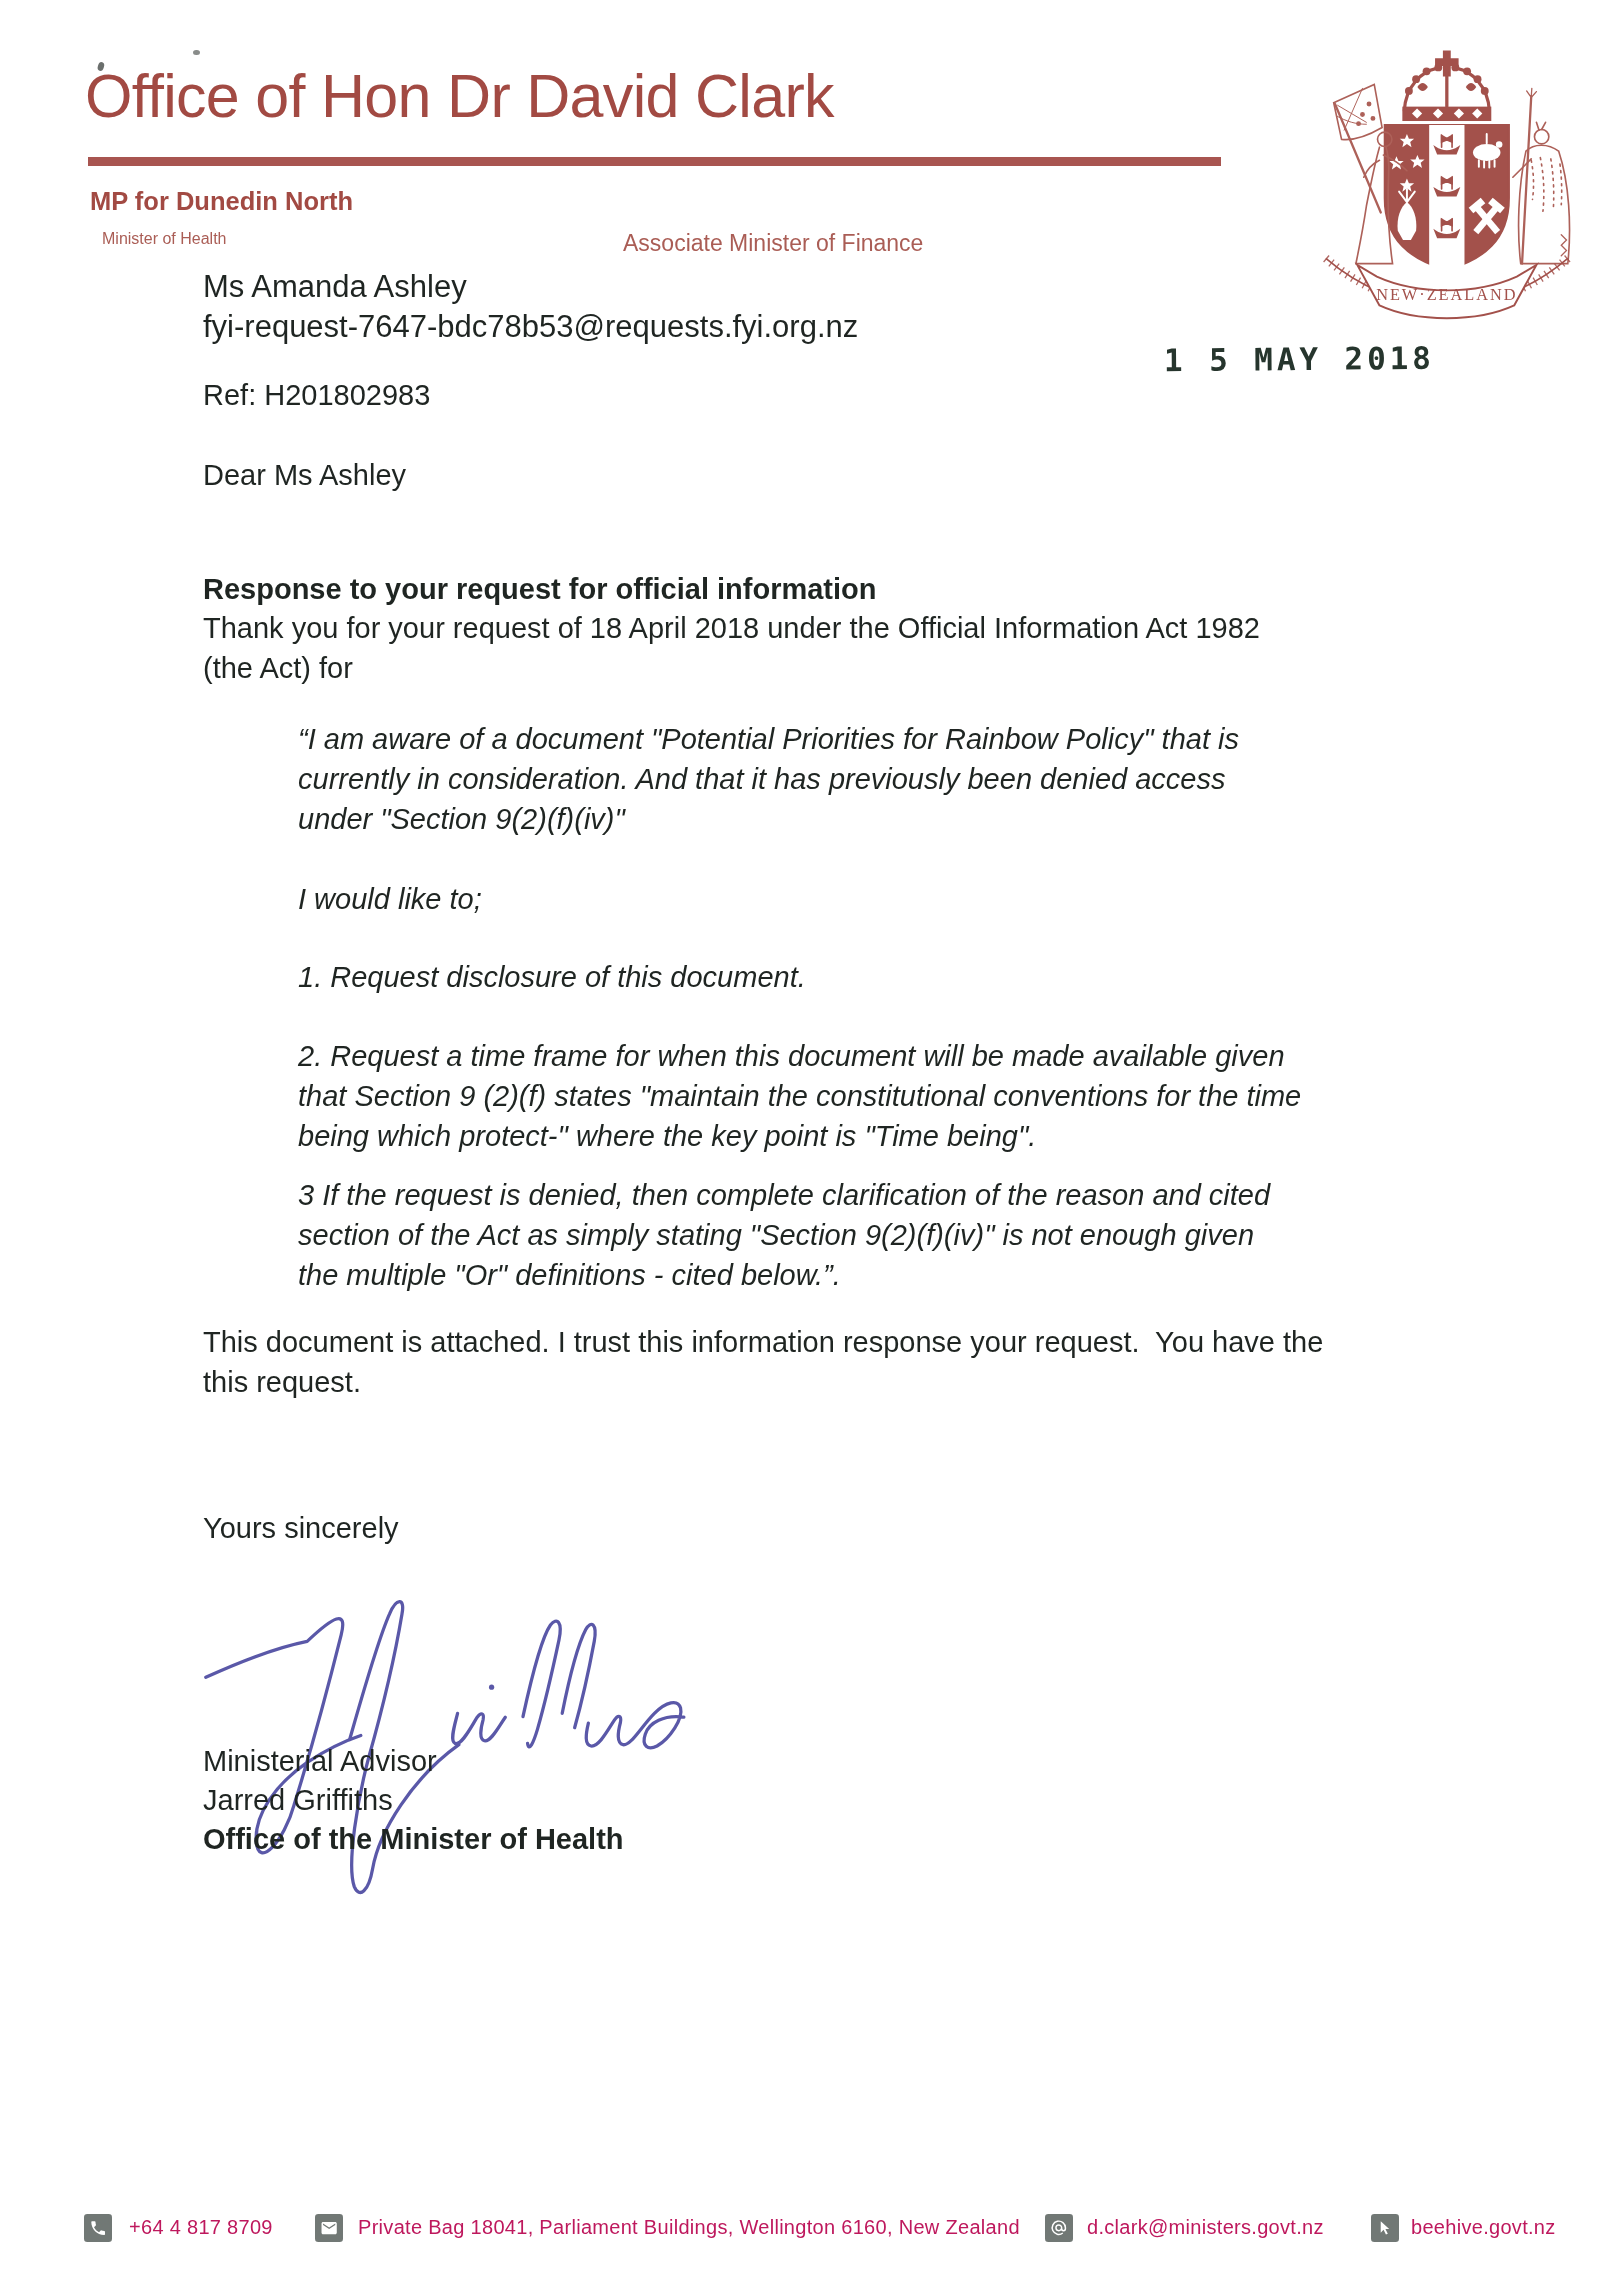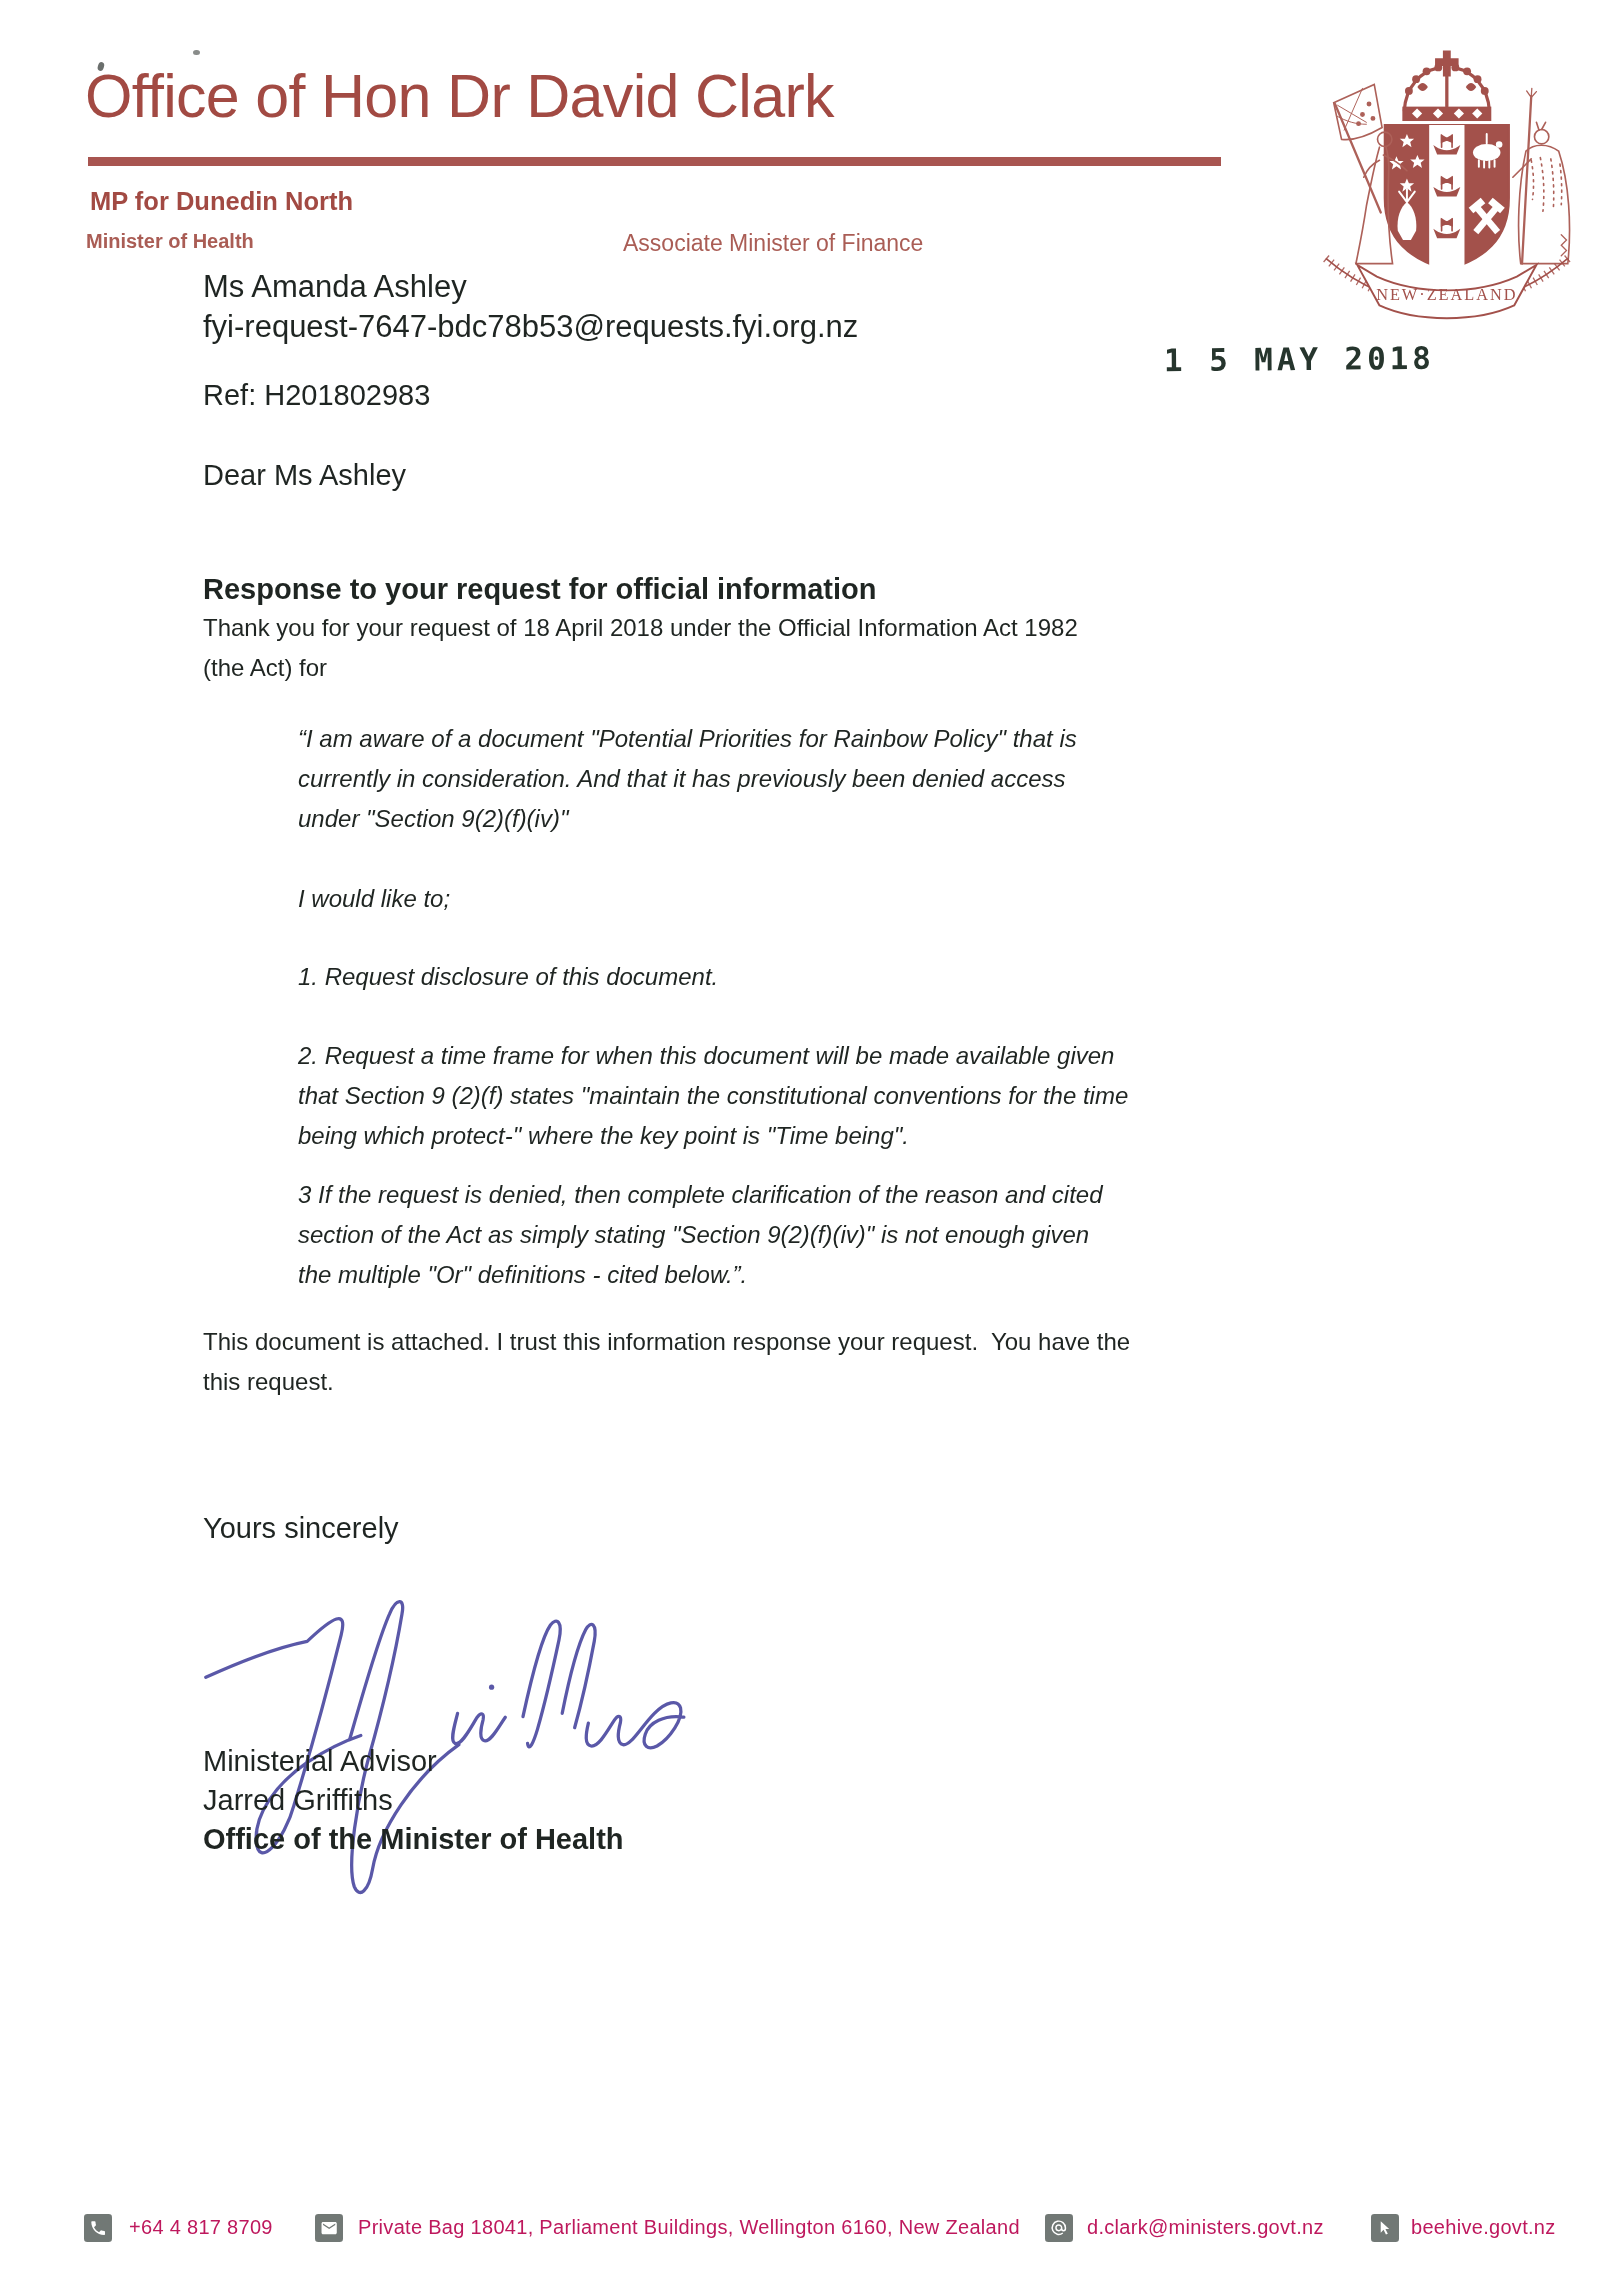--- a/index.html
+++ b/index.html
@@ -6,33 +6,33 @@
   .page{
     position:relative;width:1623px;height:2295px;background:#ffffff;
     font-family:"Liberation Sans", sans-serif;color:#1f2522;overflow:hidden;
   }
   .abs{position:absolute;}
   .line{white-space:pre;}
   
   .lh-title{left:85px;top:61px;font-size:61px;font-weight:normal;color:#a24a43;letter-spacing:-0.7px;}
   .lh-rule{left:88px;top:157px;width:1133px;height:8.5px;background:#a85550;}
   .lh-sub{left:90px;top:187px;font-size:25.5px;font-weight:bold;color:#a24a43;}
-  .lh-role-l{left:86px;top:230px;font-size:20px;color:#aa5d55;font-weight:bold;}
+  .lh-role-l{left:102px;top:230px;font-size:16px;color:#aa5d55;}
   .lh-role-r{left:623px;top:230px;font-size:23px;color:#aa5d55;}
   
   .recipient{left:203px;top:267px;font-size:31px;line-height:40px;}
   .stamp{
     left:1164px;top:341px;font-size:31px;font-weight:bold;color:#26352d;
     font-family:"DejaVu Sans Mono", monospace;letter-spacing:3.9px;transform:rotate(-0.5deg);
   }
   .ref{left:203px;top:379px;font-size:29px;}
   .salutation{left:203px;top:459px;font-size:29px;}
   .subject{left:203px;top:538px;font-size:29px;font-weight:bold;margin-top:35px;}
   
-  .para{font-size:24px;line-height:40px;}
+  .para{font-size:29px;line-height:40px;}
   .p-intro{left:203px;top:608px;}
   .quote{font-style:italic;}
   .q1{left:298px;top:719px;}
   .q2{left:298px;top:879px;}
   .q3{left:298px;top:957px;}
   .q4{left:298px;top:1036px;}
   .q5{left:298px;top:1175px;}
   .p-close{left:203px;top:1322px;}
   .valediction{left:203px;top:1512px;font-size:29px;}
   .sig{left:196px;top:1589px;}

